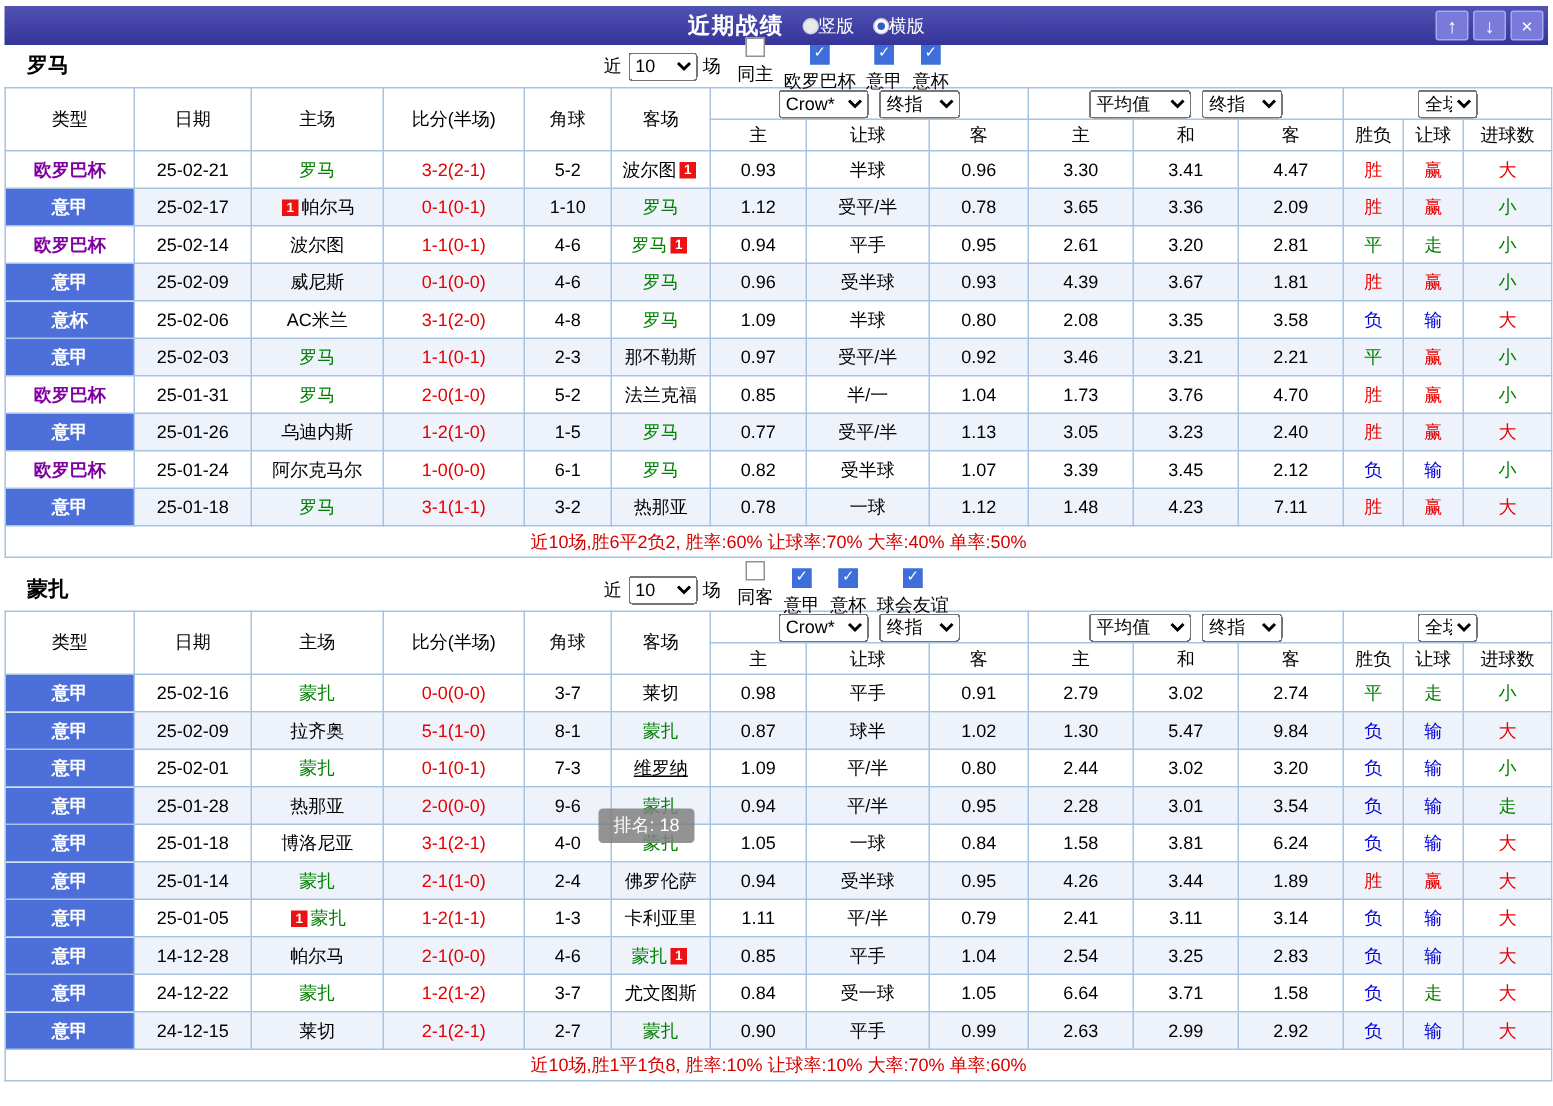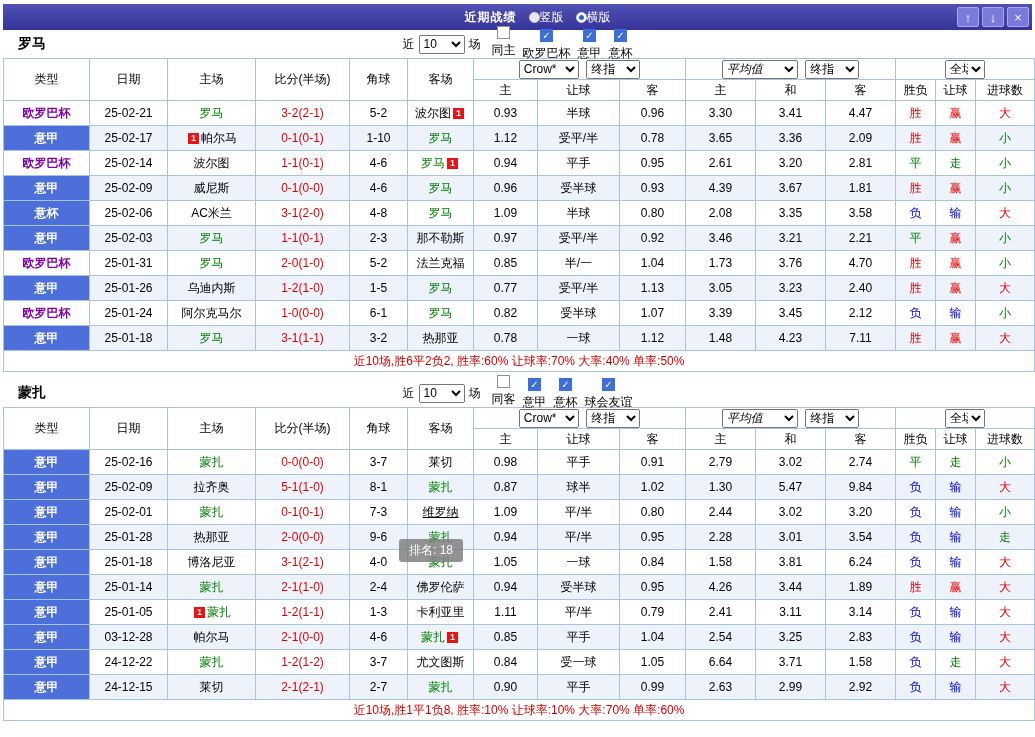--- a/index.html
+++ b/index.html
@@ -1,36 +1,36 @@
 <!DOCTYPE html>
 <html><head>
 <meta charset="utf-8">
 <style>
   *{box-sizing:border-box;margin:0;padding:0;}
   html,body{width:1035px;height:737px;}
   body{background:#fff;font-family:"Liberation Sans","DejaVu Sans",sans-serif;position:relative;padding:4px 3px 0;overflow:hidden;}
   .titlebar{height:26px;background:linear-gradient(180deg,#5252b4 0%,#34349a 100%);display:flex;align-items:center;position:relative;color:#fff;}
   .titlebar-center{position:absolute;left:0;right:0;top:0;bottom:0;display:flex;justify-content:center;align-items:center;gap:12px;pointer-events:none;}
   .titlebar-center *{pointer-events:auto;}
-  .title{font-weight:bold;font-size:12px;letter-spacing:1px;margin-left:40px;}
+  .title{font-weight:bold;font-size:15px;letter-spacing:1px;margin-left:40px;}
   .radio{display:inline-flex;align-items:center;font-size:12px;cursor:pointer;}
   .rdot{width:11px;height:11px;border-radius:50%;background:#e9e9e9;border:1px solid #cfcfe8;display:inline-block;position:relative;}
   .rdot.selected{background:#fff;}
   .rdot.selected::after{content:"";position:absolute;left:2px;top:2px;width:5px;height:5px;border-radius:50%;background:#2660c8;}
   .titlebar-buttons{margin-left:auto;display:flex;gap:3px;margin-right:3px;z-index:2;}
   .tb-btn{width:22px;height:20px;background:#7a7ada;border:1px solid #a8a8ee;color:#fff;font-size:13px;line-height:17px;text-align:center;border-radius:2px;padding:0;cursor:pointer;font-family:inherit;}
   .section{margin-bottom:7px;}
   .section-header{height:28px;position:relative;display:flex;align-items:center;}
   .team-name{font-size:14px;font-weight:bold;margin-left:15px;color:#000;}
   .filter{position:absolute;left:50%;transform:translateX(-50%);display:flex;align-items:center;gap:4px;font-size:12px;white-space:nowrap;color:#000;}
   select{font-size:12px;height:19px;font-family:inherit;}
   .count-select{width:46px;}
   .sel-company{width:60px;}
   .sel-time{width:54px;}
-  .sel-avg{width:76px;font-style:italic;}
+  .sel-avg{width:68px;}
   .sel-scope{width:40px;}
   .cb{display:inline-flex;align-items:center;gap:3px;margin-left:7px;cursor:pointer;flex-direction:column;}
   .cbbox{width:13px;height:13px;border:1px solid #919191;background:#fff;display:inline-flex;align-items:center;justify-content:center;font-size:10px;line-height:1;color:#fff;flex:0 0 auto;}
   .cbbox.checked{background:#3d6ed9;border-color:#3d6ed9;}
   table{width:100%;border-collapse:collapse;table-layout:fixed;font-size:12px;text-align:center;}
   th,td{border:1px solid #a6c3e3;overflow:hidden;white-space:nowrap;}
   thead th{height:21px;font-weight:normal;background:#fff;color:#000;}
   .ddcell select{margin:0 2px;}
   tbody td{height:25px;color:#000;}
   tbody tr:nth-child(even){background:#eef3fb;}
@@ -508,21 +508,21 @@
               <td>0.79</td>
               <td>2.41</td>
               <td>3.11</td>
               <td>3.14</td>
               <td class="c-blue">负</td>
               <td class="c-blue">输</td>
               <td class="c-red">大</td>
             </tr>
             <tr>
               <td class="type seriea">意甲</td>
-              <td>03-12-28</td>
+              <td>14-12-28</td>
               <td><span class="c-black">帕尔马</span></td>
               <td class="score">2-1(0-0)</td>
               <td>4-6</td>
               <td><span class="c-green">蒙扎</span><span class="badge">1</span></td>
               <td>0.85</td>
               <td>平手</td>
               <td>1.04</td>
               <td>2.54</td>
               <td>3.25</td>
               <td>2.83</td>

